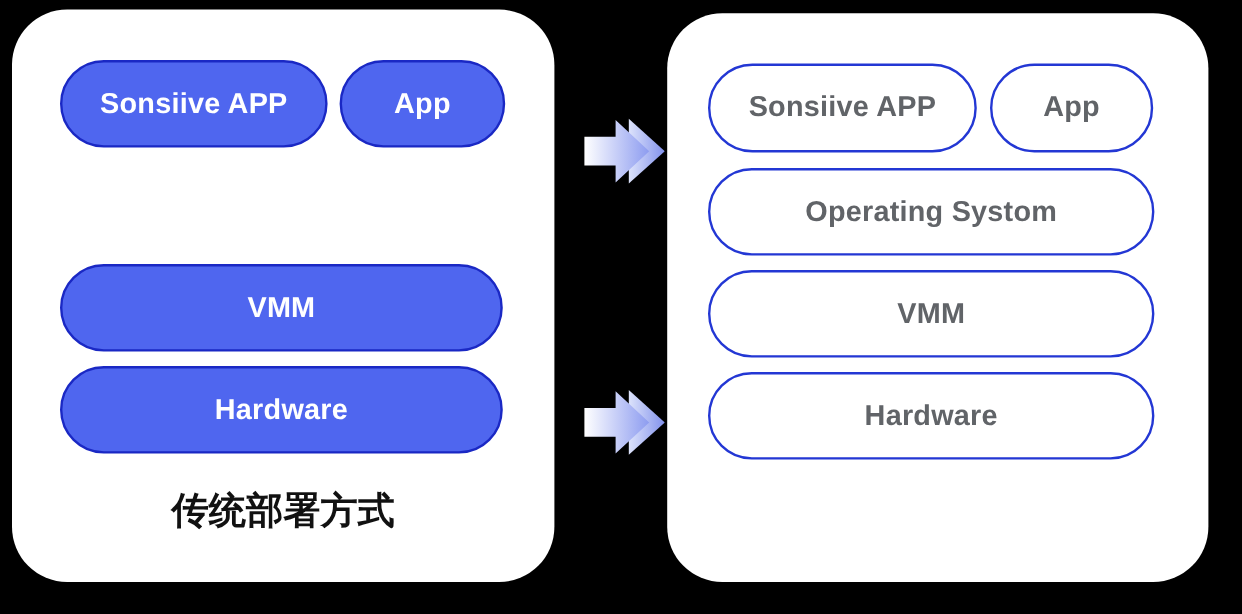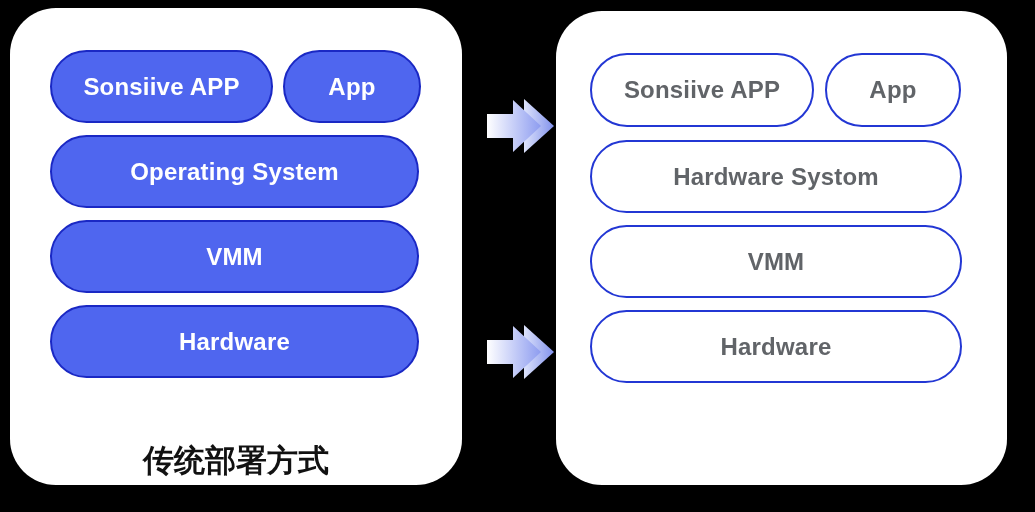--- a/index.html
+++ b/index.html
@@ -57,44 +57,41 @@
 
   .caption {
     position: absolute;
     left: 0; right: 0;
     text-align: center;
     font-size: 31px;
     font-weight: 700;
     color: #111111;
     font-family: "Liberation Sans", "DejaVu Sans", sans-serif;
   }
-  .caption-left  { top: 432px; }
+  .caption-left  { top: 397px; }
   .caption-right { top: 406px; }
 
   .arrow {
     position: absolute;
     width: 68px; height: 56px;
   }
   .arrow-top    { left: 486px; top: 98px; }
   .arrow-bottom { left: 486px; top: 324px; }
 </style>
 </head>
 <body>
 
 <div class="canvas">
 
   <section class="card card-left">
     <div class="pill pill-filled lp1">
       <span>Sonsiive APP</span>
     </div>
     <div class="pill pill-filled lp2">
       <span>App</span>
-    </div>
-    <div class="pill pill-filled lp3">
-      <span>Operating System</span>
     </div>
     <div class="pill pill-filled lp4">
       <span>VMM</span>
     </div>
     <div class="pill pill-filled lp5">
       <span>Hardware</span>
     </div>
     <div class="caption caption-left">传统部署方式</div>
   </section>
 
@@ -132,21 +129,21 @@
   </div>
 
   <section class="card card-right">
     <div class="pill pill-outlined rp1">
       <span>Sonsiive APP</span>
     </div>
     <div class="pill pill-outlined rp2">
       <span>App</span>
     </div>
     <div class="pill pill-outlined rp3">
-      <span>Hardware Systom</span>
+      <span>Operating Systom</span>
     </div>
     <div class="pill pill-outlined rp4">
       <span>VMM</span>
     </div>
     <div class="pill pill-outlined rp5">
       <span>Hardware</span>
     </div>
   </section>
 
 </div>

